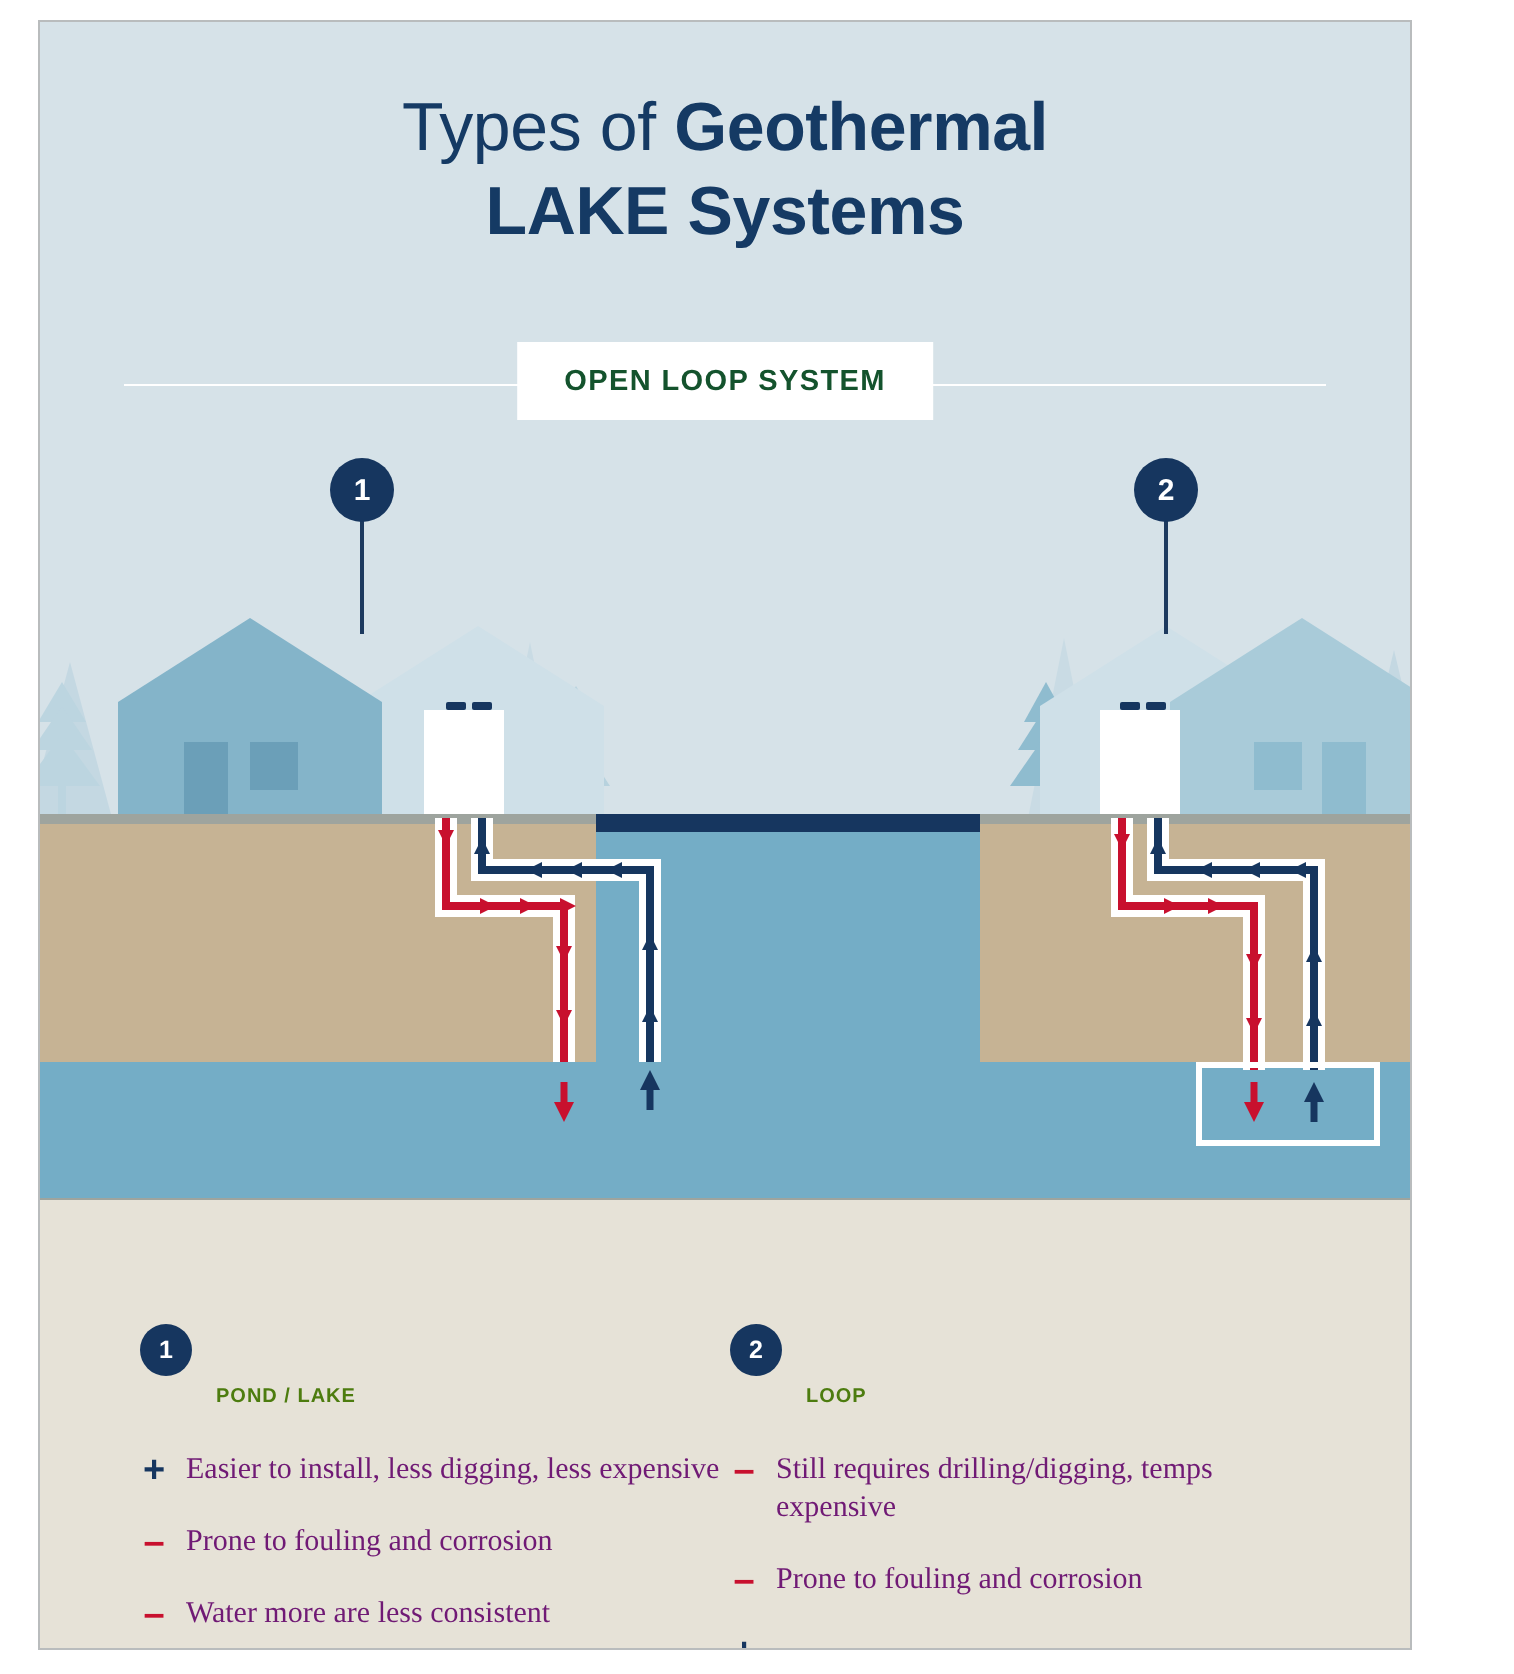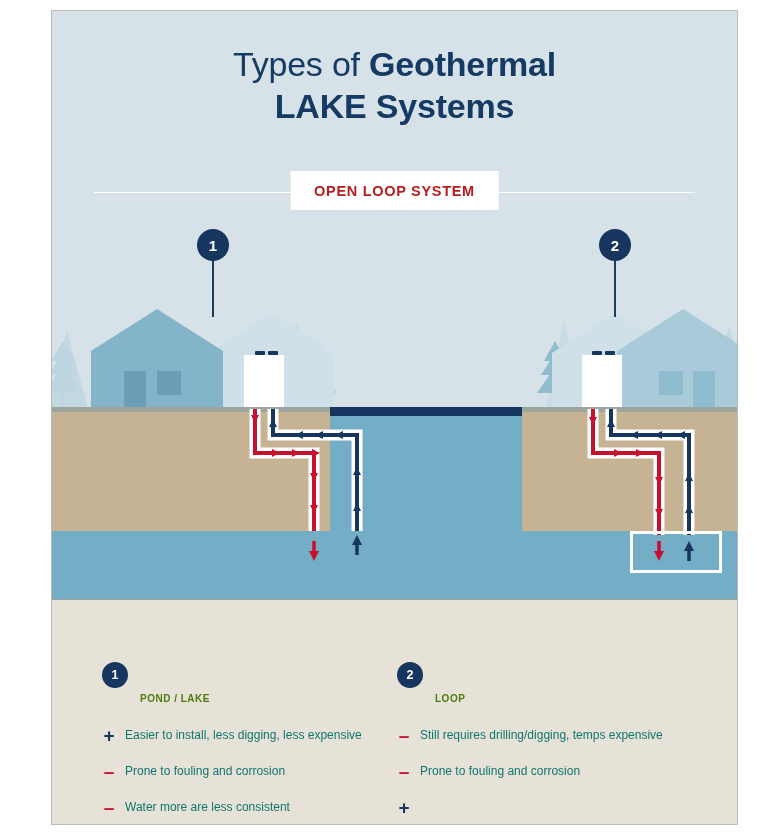--- a/index.html
+++ b/index.html
@@ -4,21 +4,21 @@
 <style>
   * { box-sizing: border-box; margin: 0; padding: 0; }
   html, body {
     width: 757px; height: 837px;
     background: #ffffff;
     font-family: "Liberation Sans", sans-serif;
     overflow: hidden;
   }
   #card {
     position: absolute;
-    left: 51px; top: 10px;
+    left: 19px; top: 10px;
     width: 687px; height: 815px;
     border: 1px solid #b9bcbd;
     background: #d6e2e8;
     overflow: hidden;
   }
 
   
   #title-block {
     position: absolute; left: 0; top: 32px; width: 100%;
     text-align: center;
@@ -35,21 +35,21 @@
     position: absolute; left: 0; top: 160px; width: 100%; height: 42px;
   }
   #banner-rule {
     position: absolute; left: 42px; right: 42px; top: 21px;
     height: 1px; background: #ffffff;
   }
   #banner-label {
     position: absolute; left: 50%; top: 0; transform: translateX(-50%);
     background: #ffffff;
     padding: 12px 24px 11px;
-    color: #b91c1c;
+    color: #14532d;
     font-size: 14.5px;
     font-weight: 700;
     letter-spacing: 0.7px;
     white-space: nowrap;
   }
 
   
   #scene {
     position: absolute; left: 0; top: 202px; width: 687px; height: 386px;
     overflow: hidden;
@@ -114,21 +114,21 @@
     color: #4d7c0f; font-size: 10px; font-weight: 700; letter-spacing: 0.5px; margin-top: 47px;
   }
   .bullet { display: flex; gap: 9px; margin-bottom: 17px; }
   .bullet-sign {
     flex: 0 0 14px; font-size: 19px; font-weight: 700; line-height: 19px;
     text-align: center;
   }
   .sign-plus  { color: #16365f; }
   .sign-minus { color: #c8102e; }
   .bullet-text {
-    color: #0f766e; font-size: 12px; line-height: 19px;
+    color: #701a75; font-size: 15px; line-height: 19px; font-family: Liberation Serif, serif;
   }
 </style>
 </head>
 <body>
 
 <div id="card">
 
   <div id="title-block">
     <div>
       <span class="thin">Types of </span><span class="bold">Geothermal</span>

